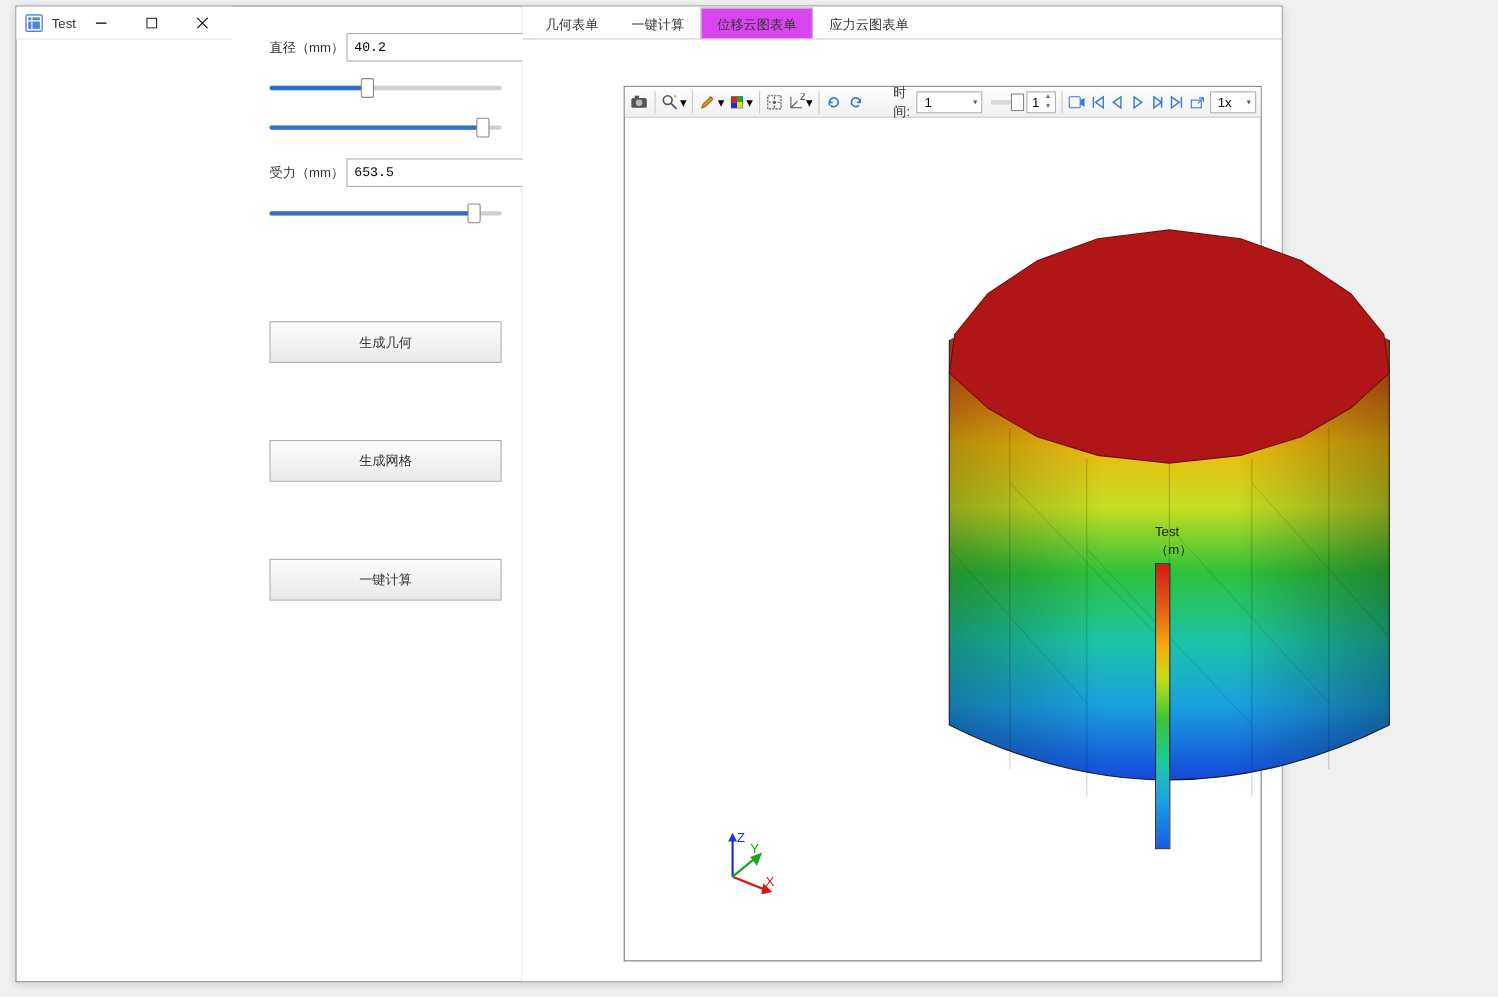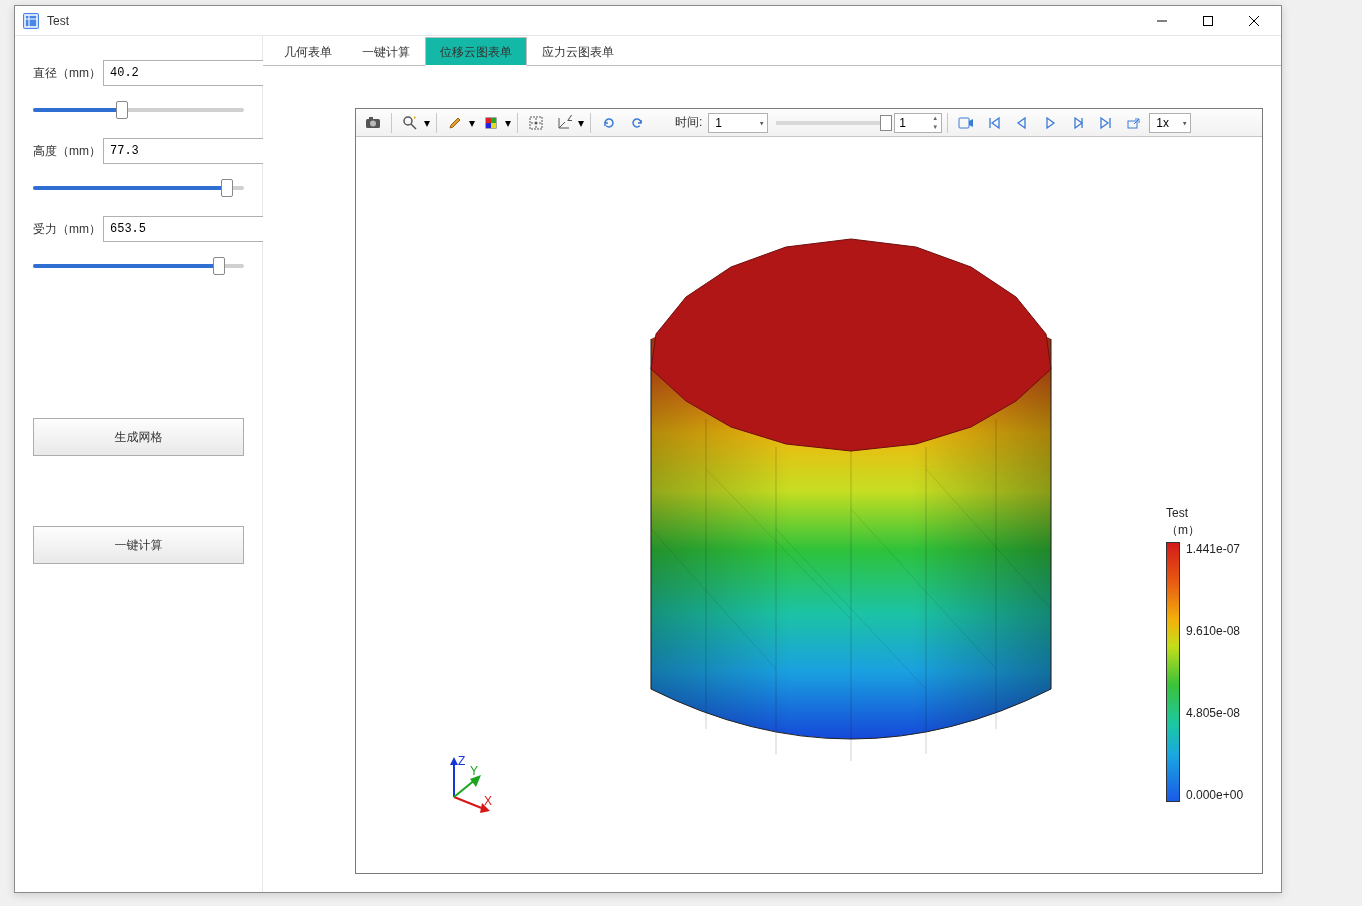--- a/index.html
+++ b/index.html
@@ -1,39 +1,39 @@
 <!DOCTYPE html>
 <html><head>
 <meta charset="utf-8">
 <style>
   * { box-sizing: border-box; margin: 0; padding: 0; font-family: "Microsoft YaHei", "Segoe UI", sans-serif; font-size: 12px; }
   body { background: #f0f0f0; width: 1362px; height: 906px; position: relative; }
 
   .outer-window {
-    position: absolute; left: 14px; top: 5px; width: 1268px; height: 888px;
+    position: absolute; left: 14px; top: 5px; width: 1152px; height: 888px;
     background: #ffffff; border: 1px solid #8a8a8a; box-shadow: 0 2px 8px rgba(0,0,0,0.15);
-    display: flex; flex-direction: column;
+    display: flex; flex-direction: row;
   }
   .title-bar {
     height: 30px; display: flex; align-items: center; padding: 0 4px 0 8px;
     background: #ffffff; border-bottom: 1px solid #e6e6e6;
   }
   .title-bar .app-icon {
     width: 16px; height: 16px; background: #4a86e8; border-radius: 2px; margin-right: 8px;
     display:flex; align-items:center; justify-content:center; color:#fff; font-size:10px;
   }
   .title-text { flex: 1; color:#333; }
   .win-btn { width: 46px; height: 30px; display:flex; align-items:center; justify-content:center; color:#333; }
   .win-btn svg { width:10px; height:10px; }
 
   .content { flex:1; display:flex; }
 
   .side-panel {
     width: 248px; padding: 20px 18px; border-right: 1px solid #e8e8e8;
-    display:flex; flex-direction:column; gap: 12px;
+    display:flex; flex-direction:column; gap: 12px; margin-left: 16px;
   }
   .param-row { display:flex; align-items:center; gap:8px; margin-top:4px;}
   .param-label { width: 62px; color:#333; white-space:nowrap; }
   .param-input {
     flex:1; height:26px; border:1px solid #b0b0b0; padding:2px 6px; font-family: Liberation Mono, monospace;
     background:#fff;
   }
   .slider-wrap { height:24px; display:flex; align-items:center; }
   .slider {
     width:100%; height:4px; background:#d0d0d0; position:relative; border-radius:2px;
@@ -51,21 +51,21 @@
   .spacer-md { height: 42px; }
 
   .main-area { flex:1; display:flex; flex-direction:column; position:relative; }
 
   .tabs { height: 30px; display:flex; padding-left: 6px; gap:0;
           border-bottom:1px solid #bfbfbf; background:#fff;}
   .tab {
     padding: 6px 14px 5px; color:#333; border:1px solid transparent; border-bottom:none;
     position:relative; top:1px;
   }
-  .tab.active { border-color:#bfbfbf; background:#14b8a6; border-bottom:1px solid #fff;}
+  .tab.active { border-color:#bfbfbf; background:#d946ef; border-bottom:1px solid #fff;}
   .tab.inactive { color:#333; }
 
   .viewer-wrap { flex:1; padding: 42px 18px 18px 92px; background:#fff; position:relative;}
   .viewer {
     width:100%; height:100%; border:1px solid #7a7a7a; background:#fff; position:relative;
   }
 
   .toolbar {
     position:absolute; left:0; top:0; right:0; height:28px; background: linear-gradient(#fdfdfd,#f1f1f1);
     border-bottom:1px solid #c5c5c5; display:flex; align-items:center; padding:0 4px; gap:2px;
@@ -145,43 +145,42 @@
         <div class="param-label">直径（mm）</div>
         <input class="param-input" value="40.2" style="">
       </div>
       <div class="slider-wrap">
           <div class="slider">
         <div class="filled" style="width:42%"></div>
             <div class="thumb" style="left:42%"></div>
       </div>
         </div>
 
-      <div class="param-row">
-        <div class="param-label">高度（mm）</div>
-        <input class="param-input" value="77.3" style="">
-      </div>
       <div class="slider-wrap">
           <div class="slider">
         <div class="filled" style="width:92%"></div>
             <div class="thumb" style="left:92%"></div>
       </div>
         </div>
 
       <div class="param-row">
         <div class="param-label">受力（mm）</div>
         <input class="param-input" value="653.5" style="">
       </div>
       <div class="slider-wrap">
           <div class="slider">
         <div class="filled" style="width:88%"></div>
             <div class="thumb" style="left:88%"></div>
       </div>
         </div>
 
       <div class="spacer-lg"></div>
+      <div class="big-button">
+          <span>生成几何</span>
+        </div>
       <div class="spacer-md"></div>
       <div class="big-button">
           <span>生成网格</span>
         </div>
       <div class="spacer-md"></div>
       <div class="big-button">
           <span>一键计算</span>
         </div>
     </div>
 
@@ -385,26 +384,20 @@
             <text x="34" y="20" fill="#1aa51a" font-size="11">Y</text>
           </svg>
 
           <div class="legend">
             <div class="legend-title">
               <span>Test</span><br>
               <span>（m）</span>
             </div>
             <div class="legend-body">
               <div class="legend-bar"></div>
-              <div class="legend-ticks">
-                <span>1.441e-07</span>
-                <span>9.610e-08</span>
-                <span>4.805e-08</span>
-                <span>0.000e+00</span>
-              </div>
             </div>
           </div>
 
         </div>
       </div>
     </div>
   </div>
 </div>
 
 </body></html>

